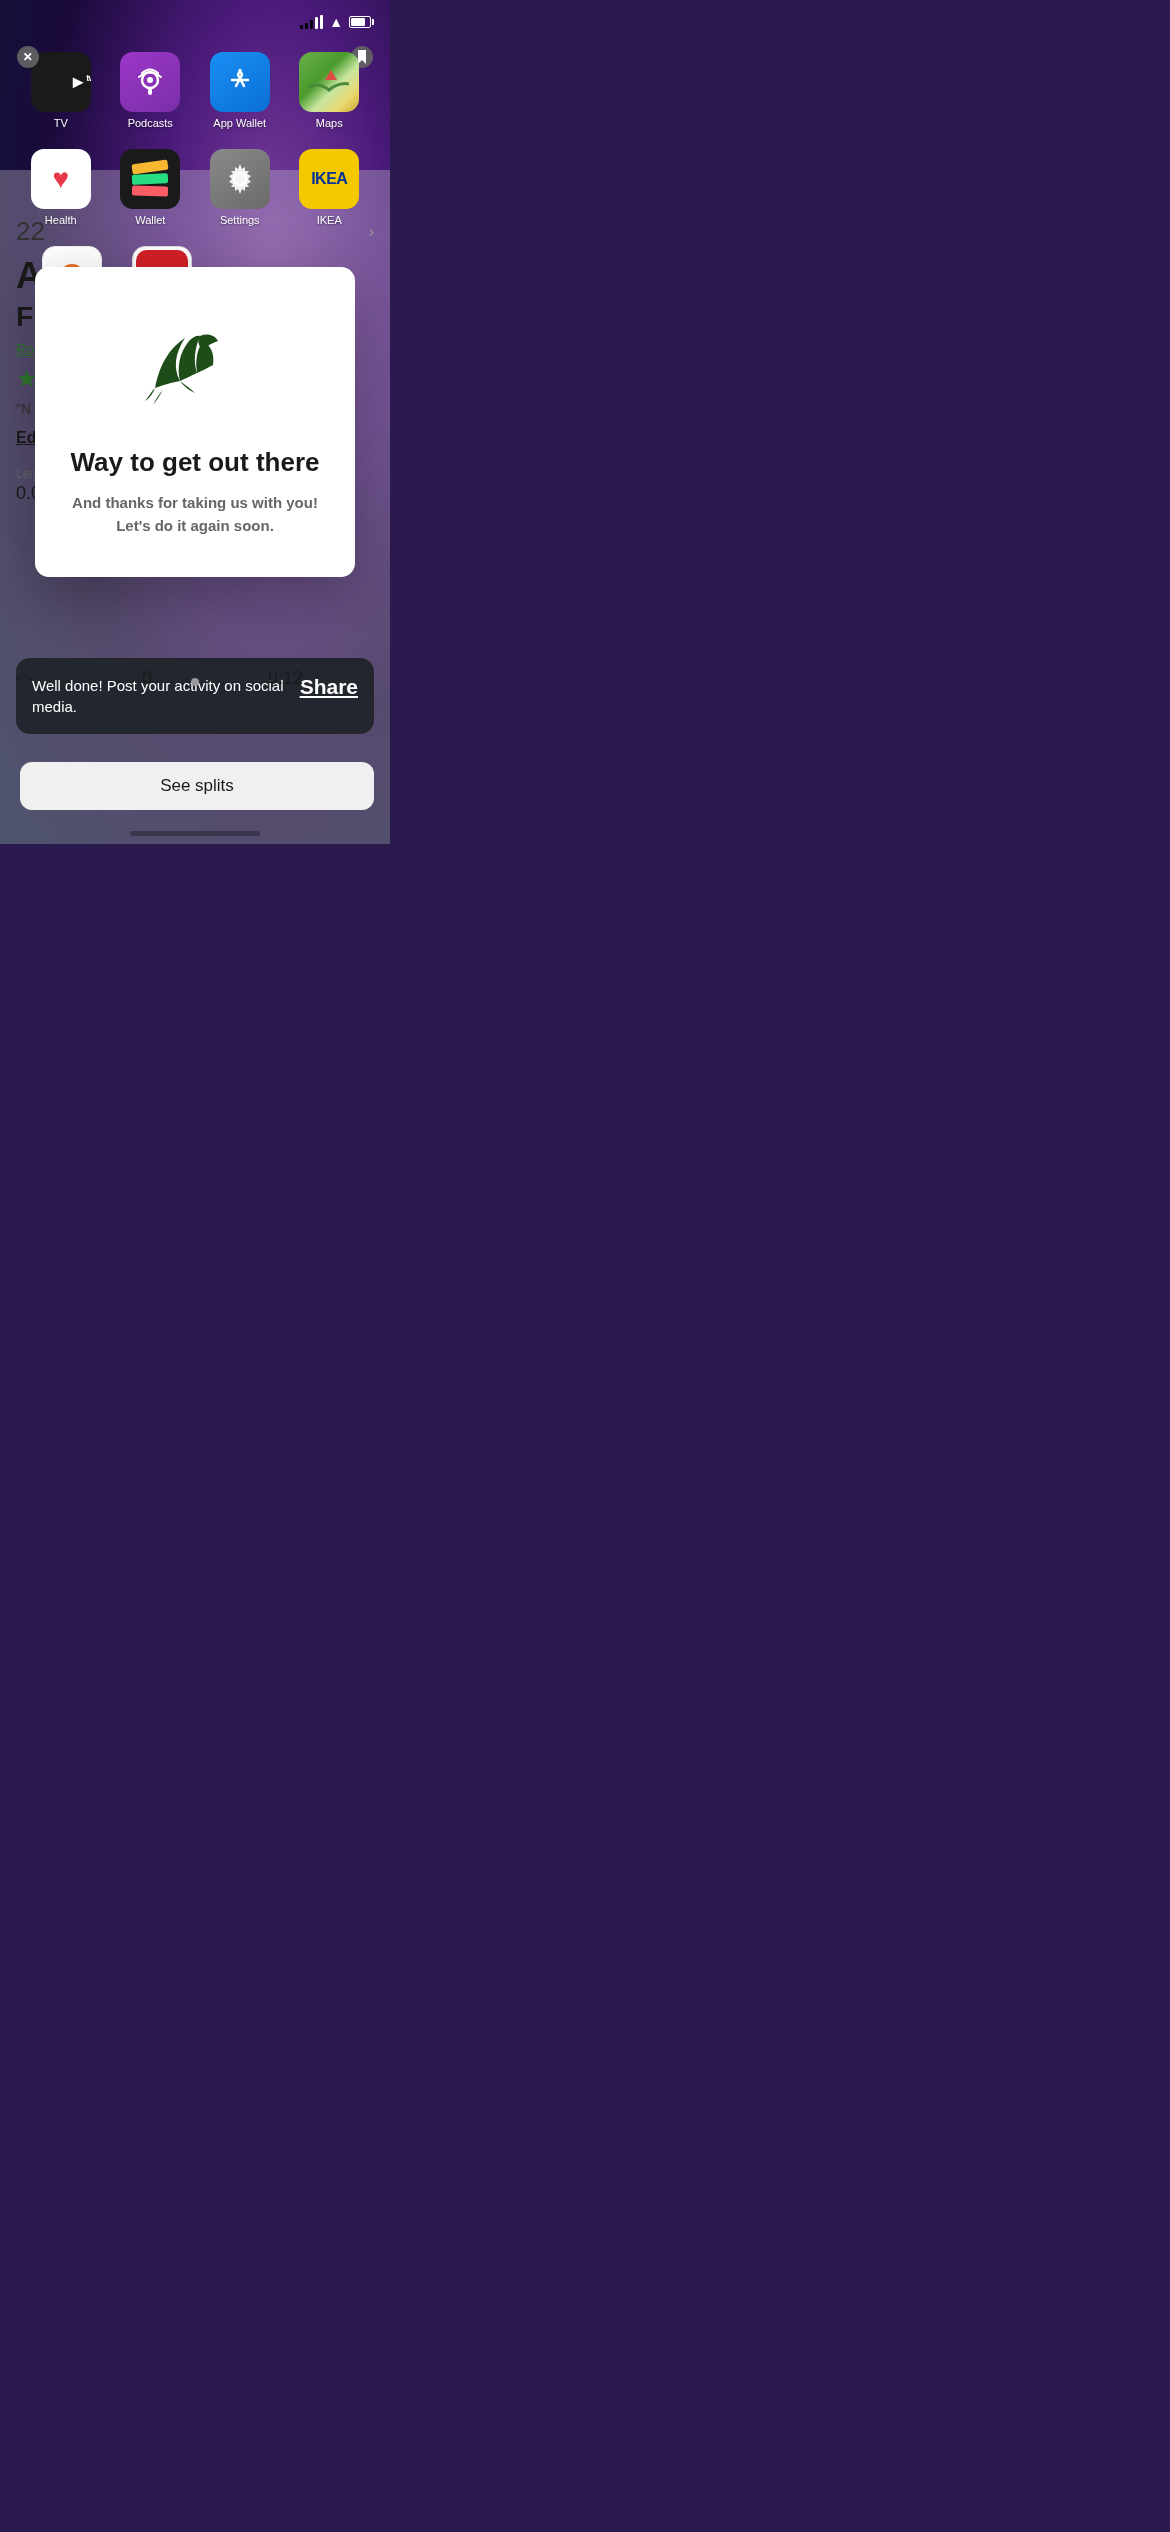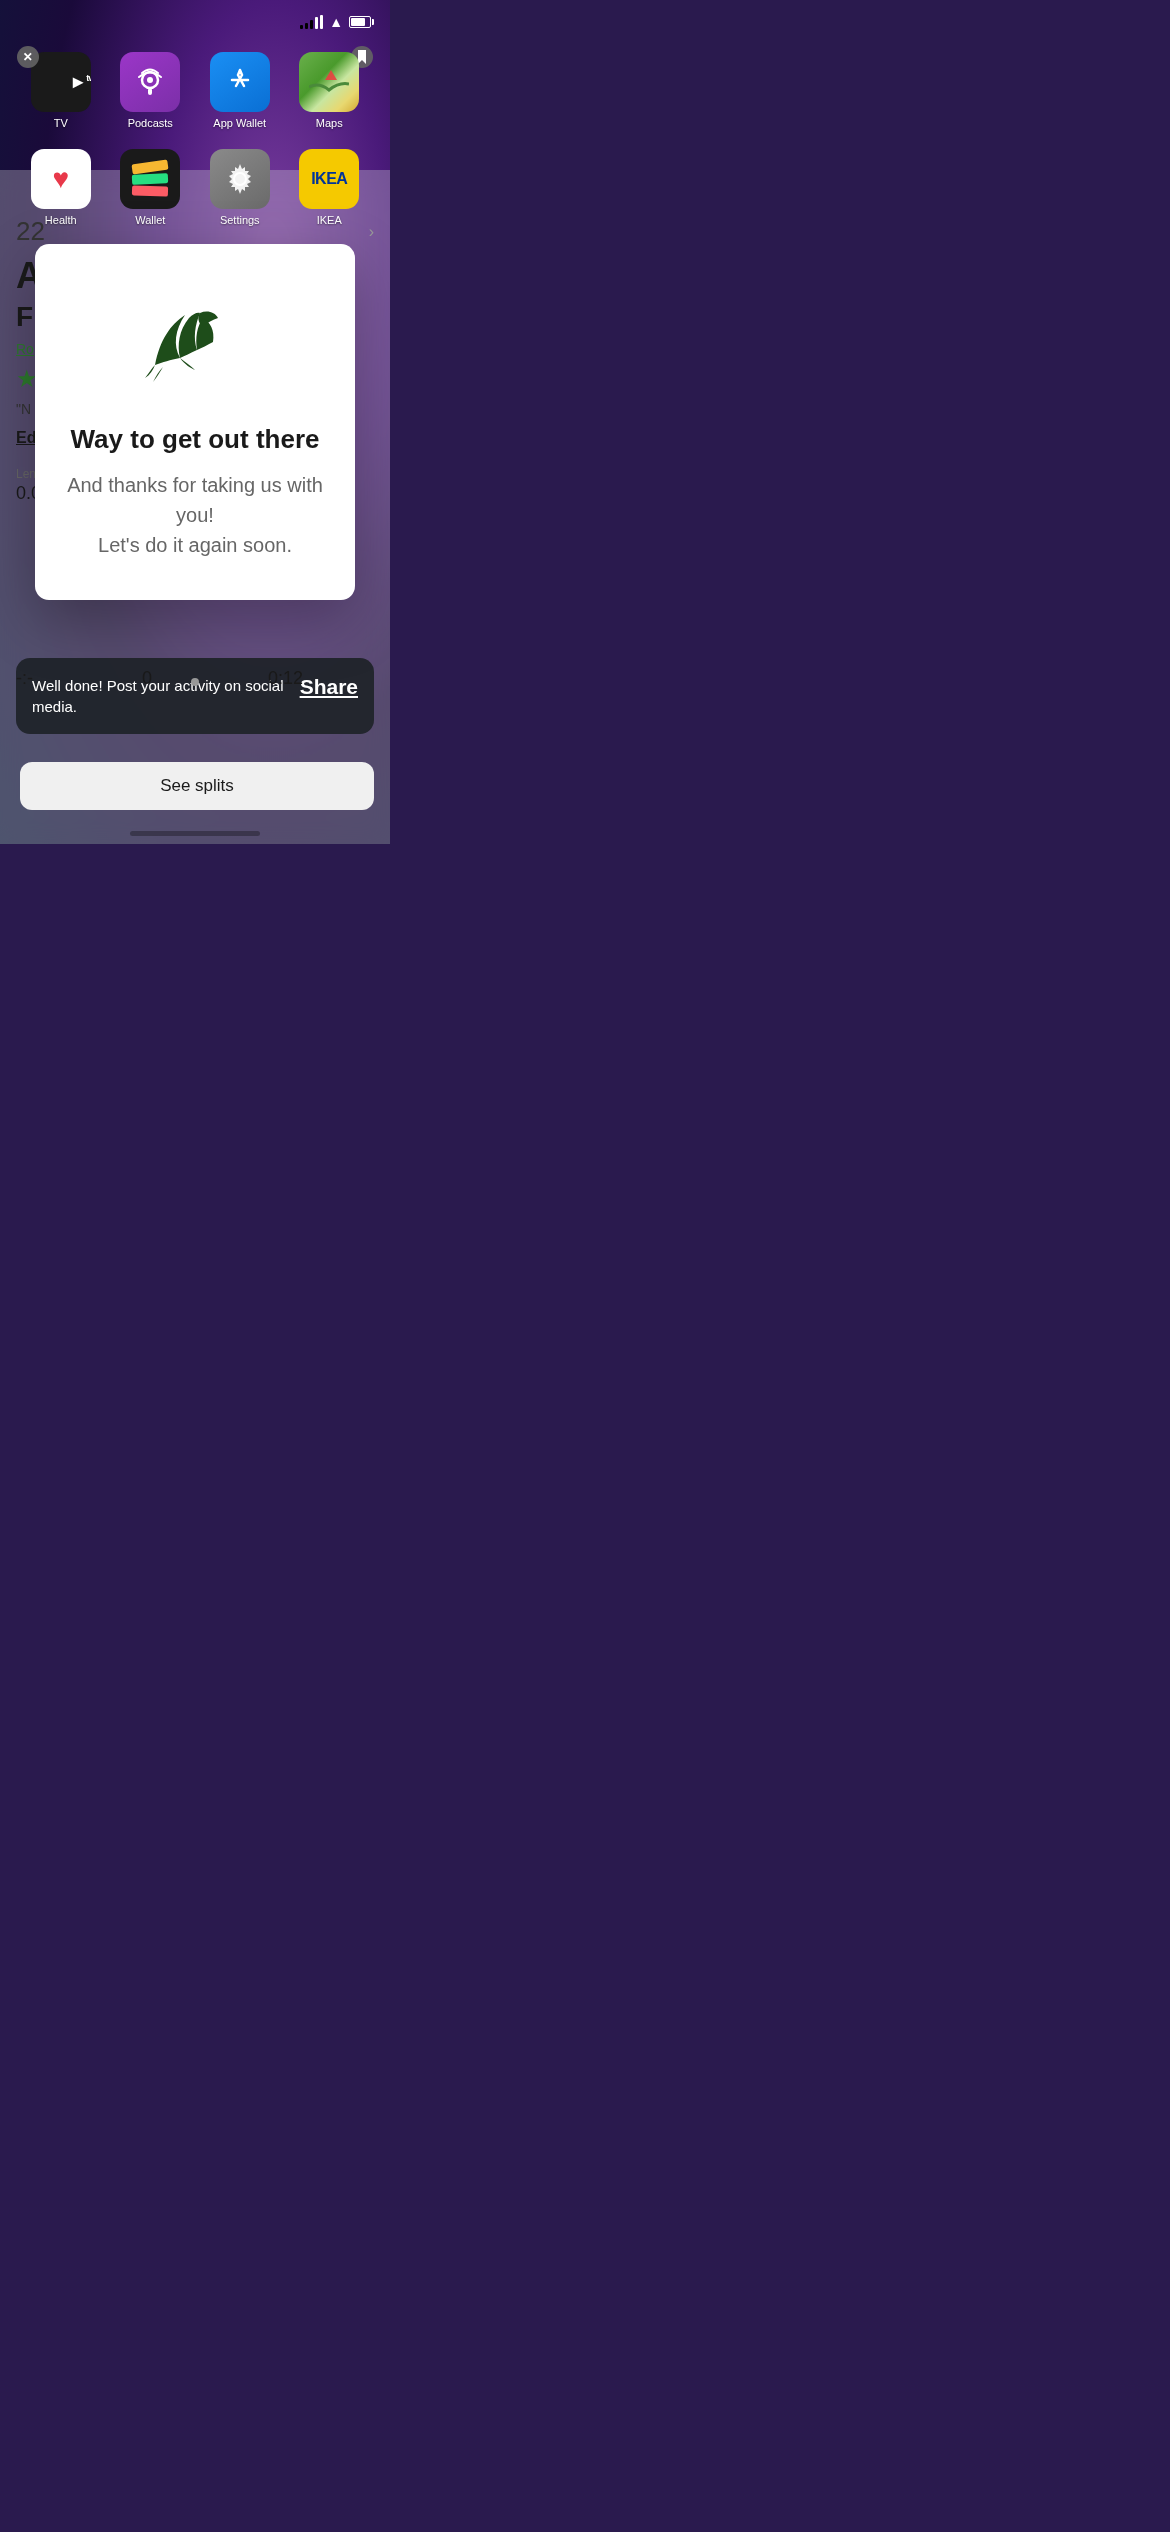--- a/index.html
+++ b/index.html
@@ -420,23 +420,24 @@
 
     .modal-title {
       font-size: 26px;
       font-weight: 700;
       color: #1a1a1a;
       margin-bottom: 14px;
       line-height: 1.2;
     }
 
     .modal-subtitle {
-      font-size: 20px;
+      font-size: 15px;
       color: #666;
       line-height: 1.5;
+      font-weight: bold;
     }
 
     
     .strava-bird {
       width: 120px;
       height: 120px;
     }
 
     
     .signal-bars {

